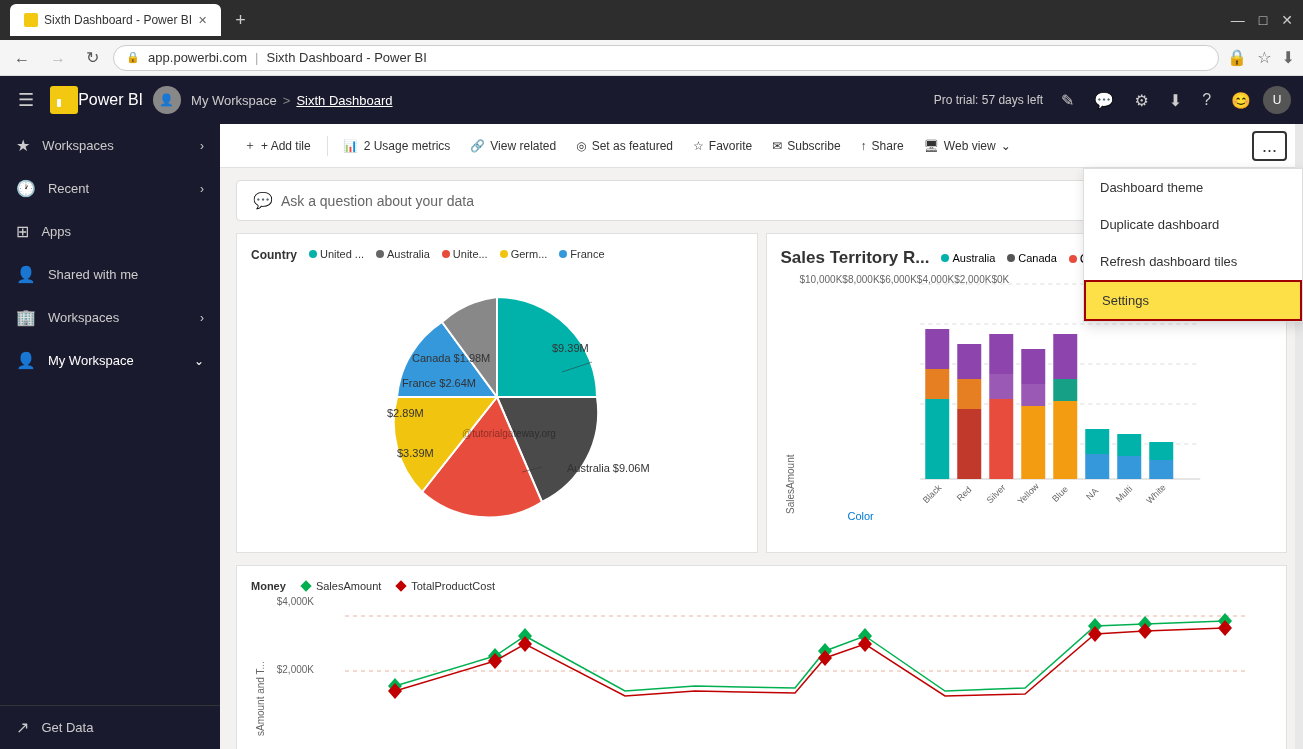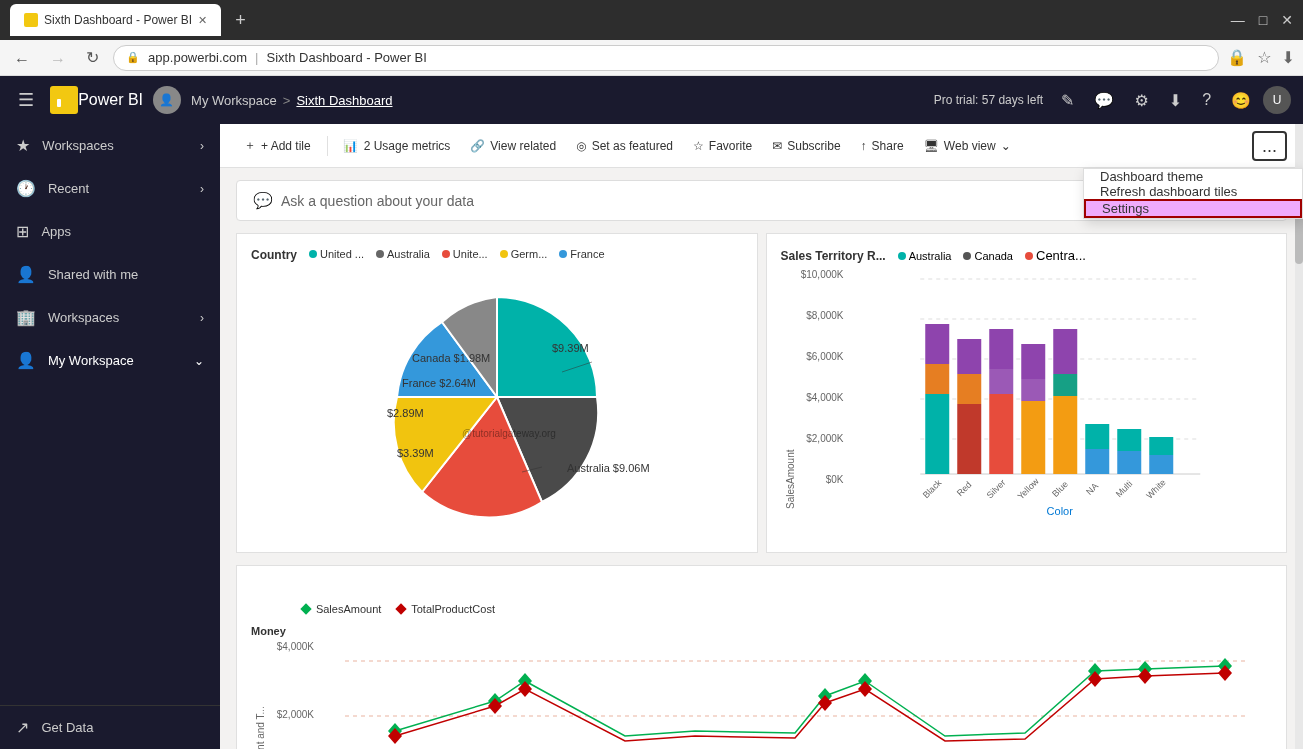--- a/index.html
+++ b/index.html
@@ -288,28 +288,28 @@
       position: absolute;
       top: 44px;
       right: 0;
       background: #fff;
       border: 1px solid #ddd;
       box-shadow: 2px 4px 12px rgba(0,0,0,0.15);
       width: 220px;
       z-index: 100;
     }
     .dropdown-item {
-      padding: 0 16px;
+      padding: 11px 16px;
       font-size: 13px;
       color: #333;
       cursor: pointer;
       display: block;
     }
     .dropdown-item.highlighted {
-      background: #f0abfc;
+      background: #fde047;
       border: 2px solid #a00000;
       color: #333;
     }
     .line-legend {
       display: flex;
       gap: 16px;
       font-size: 11px;
       color: #333;
       margin-bottom: 4px;
       align-items: center;
@@ -479,20 +479,21 @@
           <span>🖥</span>
           <span>Web view</span>
           <span>⌄</span>
         </div>
         <div class="toolbar-more">
           <span>...</span>
         </div>
 
         <div class="dropdown-menu">
           <div class="dropdown-item">Dashboard theme</div>
+          <div class="dropdown-item">Duplicate dashboard</div>
           <div class="dropdown-item">Refresh dashboard tiles</div>
           <div class="dropdown-item highlighted">Settings</div>
         </div>
       </div>
 
       <div class="question-bar">
         <span class="question-icon">💬</span>
         <span>Ask a question about your data</span>
       </div>
 
@@ -530,28 +531,28 @@
               <text x="65" y="145" font-size="11" fill="#333">$2.89M</text>
               <text x="80" y="115" font-size="11" fill="#333">France $2.64M</text>
               <text x="90" y="90" font-size="11" fill="#333">Canada $1.98M</text>
               <text x="140" y="165" font-size="10" fill="rgba(0,0,0,0.4)">@tutorialgateway.org</text>
             </svg>
           </div>
         </div>
 
         <div class="chart-card">
           <div style="display:flex; align-items:center; gap:12px; margin-bottom:6px;">
-            <span style="font-size:12px; font-weight:600; color:#333;">Sales Territory R...</span>
+            <span style="font-size:17px; font-weight:600; color:#333;">Sales Territory R...</span>
             <span style="font-size:11px;"><span class="legend-dot" style="background:#00b2a9;"></span><span>Australia</span></span>
             <span style="font-size:11px;"><span class="legend-dot" style="background:#555;"></span><span>Canada</span></span>
             <span style="font-size:13px;"><span class="legend-dot" style="background:#e74c3c;"></span><span>Centra...</span></span>
           </div>
           <div style="display:flex; height:240px;">
             <div style="writing-mode:vertical-rl; transform:rotate(180deg); font-size:10px; color:#666; padding:0 4px;">SalesAmount</div>
-            <div style="display:flex; flex-direction:column; justify-content:space-between; padding-bottom:24px; font-size:10px; color:#666; width:48px; text-align:right; padding-right:4px;">
+            <div style="display:flex; flex-direction:row; padding-bottom:24px; font-size:10px; color:#666; width:48px; text-align:right; padding-right:4px;">
               <span>$10,000K</span>
               <span>$8,000K</span>
               <span>$6,000K</span>
               <span>$4,000K</span>
               <span>$2,000K</span>
               <span>$0K</span>
             </div>
             <div style="flex:1; position:relative;">
               <svg width="100%" height="100%" viewBox="0 0 280 240">
 
@@ -593,29 +594,29 @@
 
                 <text x="14" y="222" font-size="9" fill="#666" text-anchor="middle" transform="rotate(-45 14 222)">Black</text>
                 <text x="46" y="222" font-size="9" fill="#666" text-anchor="middle" transform="rotate(-45 46 222)">Red</text>
                 <text x="78" y="222" font-size="9" fill="#666" text-anchor="middle" transform="rotate(-45 78 222)">Silver</text>
                 <text x="110" y="222" font-size="9" fill="#666" text-anchor="middle" transform="rotate(-45 110 222)">Yellow</text>
                 <text x="142" y="222" font-size="9" fill="#666" text-anchor="middle" transform="rotate(-45 142 222)">Blue</text>
                 <text x="174" y="222" font-size="9" fill="#666" text-anchor="middle" transform="rotate(-45 174 222)">NA</text>
                 <text x="206" y="222" font-size="9" fill="#666" text-anchor="middle" transform="rotate(-45 206 222)">Multi</text>
                 <text x="238" y="222" font-size="9" fill="#666" text-anchor="middle" transform="rotate(-45 238 222)">White</text>
               </svg>
-              <div style="text-align:center; font-size:11px; color:#0078d4; margin-top:-8px;">Color</div>
+              <div style="text-align:left; font-size:11px; color:#0078d4; margin-top:-8px;">Color</div>
             </div>
           </div>
         </div>
       </div>
 
       <div class="bottom-chart">
         <div class="line-legend">
-          <span style="font-size:11px; font-weight:600; color:#333;margin-top:45px;">Money</span>
+          <span style="font-size:11px; font-weight:600; color:#333;">Money</span>
           <span>
             <span class="legend-diamond" style="background:#00b050; display:inline-block; width:8px; height:8px; transform:rotate(45deg); margin-right:3px;"></span>
             <span>SalesAmount</span>
           </span>
           <span>
             <span class="legend-diamond" style="background:#c00000; display:inline-block; width:8px; height:8px; transform:rotate(45deg); margin-right:3px;"></span>
             <span>TotalProductCost</span>
           </span>
         </div>
         <div style="display:flex; height:140px;">

